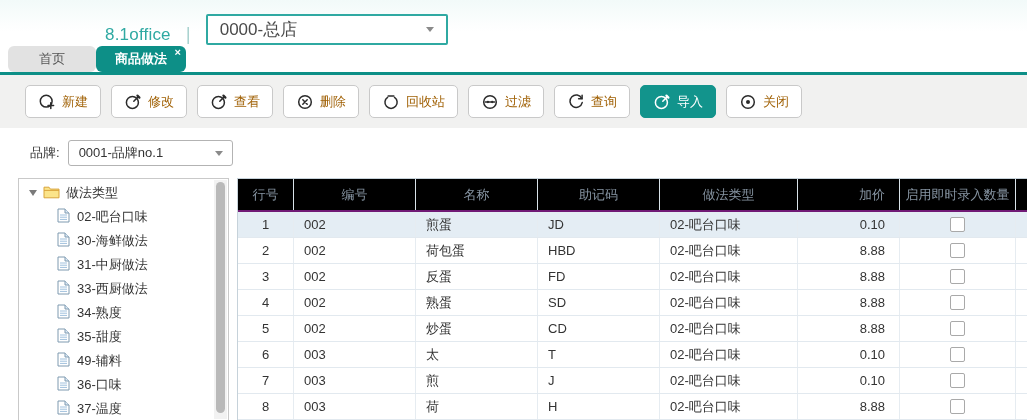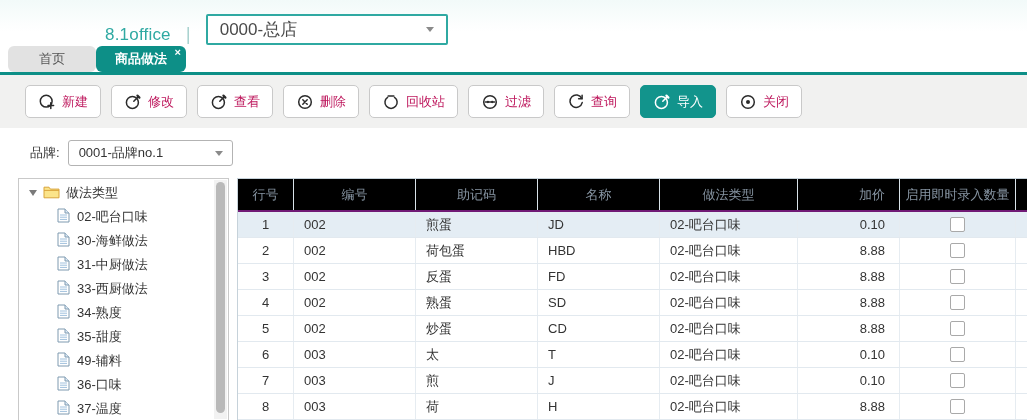--- a/index.html
+++ b/index.html
@@ -25,21 +25,21 @@
   .tab-home { width:88px; background:#e2e2e2; color:#555; }
   .tab-active { width:90px; background:#0d8f87; color:#fff; font-weight:bold; position:relative; }
   .tab-close { position:absolute; top:0px; right:5px; font-size:11px; font-weight:bold;
     color:#fff; line-height:12px; cursor:pointer; }
   .teal-line { height:3px; background:#0d8f87; }
   
   .toolbar { height:53px; background:#f1f1f0; display:flex; align-items:center;
     padding-left:25px; gap:10px; }
   .tbtn { height:33px; background:#fff; border:1px solid #c9c9c9; border-radius:5px;
     display:inline-flex; align-items:center; gap:6px; padding:0 12px;
-    font-size:13px; color:#be185d; cursor:pointer; white-space:nowrap; }
+    font-size:13px; color:#a16207; cursor:pointer; white-space:nowrap; }
   .tbtn svg { display:block; stroke:#2b2b2b; fill:none; stroke-width:1.5; stroke-linecap:round; }
   .tbtn svg .fdot { fill:#2b2b2b; stroke:none; }
   .tbtn.primary { background:#12948c; border-color:#12948c; color:#ffffff; }
   .tbtn.primary svg { stroke:#fff; }
   
   .filter-row { height:50px; display:flex; align-items:center; padding-left:30px; background:#fff; }
   .brand-label { font-size:13px; color:#333; margin-right:8px; }
   .brand-select { width:144px; height:24px; border:1px solid #b3b3b3; border-radius:3px;
     background:#fff; display:flex; align-items:center; justify-content:space-between;
     padding:0 9px 0 10px; font-size:13px; color:#333; cursor:pointer; }
@@ -296,22 +296,22 @@
       </div>
     <div class="tree-scroll">
       <div class="tree-thumb"></div>
     </div>
   </div>
 
   <div class="table-panel">
     <div class="thead">
       <div class="th c0">行号</div>
       <div class="th c1">编号</div>
+      <div class="th c2">名称</div>
       <div class="th c3">助记码</div>
-      <div class="th c2">名称</div>
       <div class="th c4">做法类型</div>
       <div class="th c5">加价</div>
       <div class="th c6">启用即时录入数量</div>
       <div class="th c7"></div>
     </div>
     <div class="tbody">
 
         <div class="tr selected">
           <div class="td c0">1</div>
           <div class="td c1">002</div>

